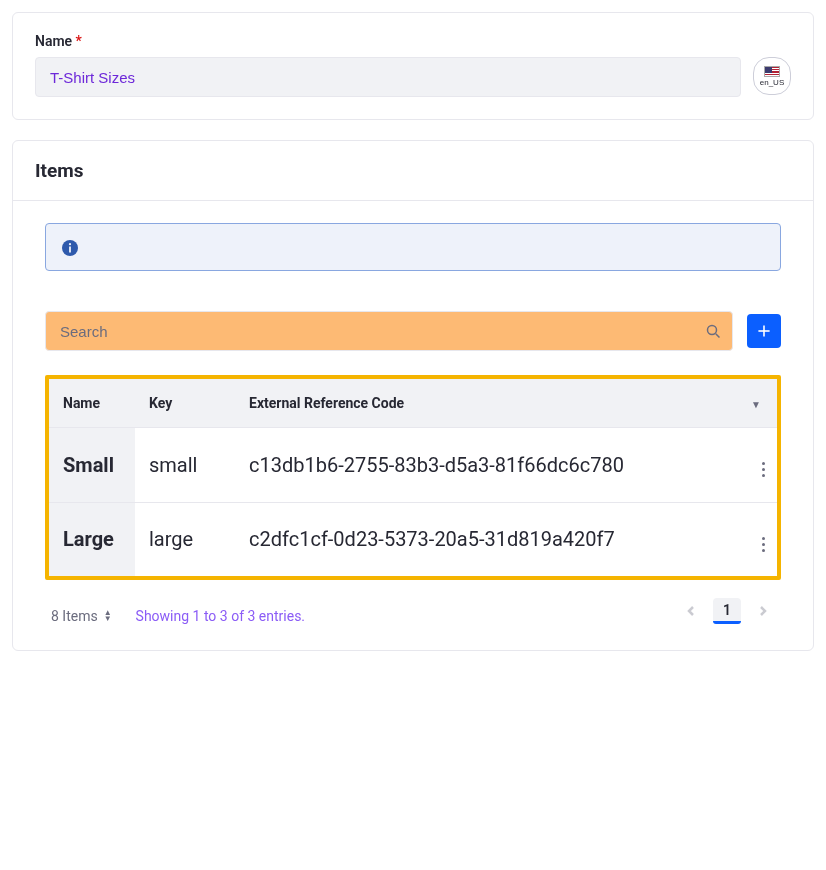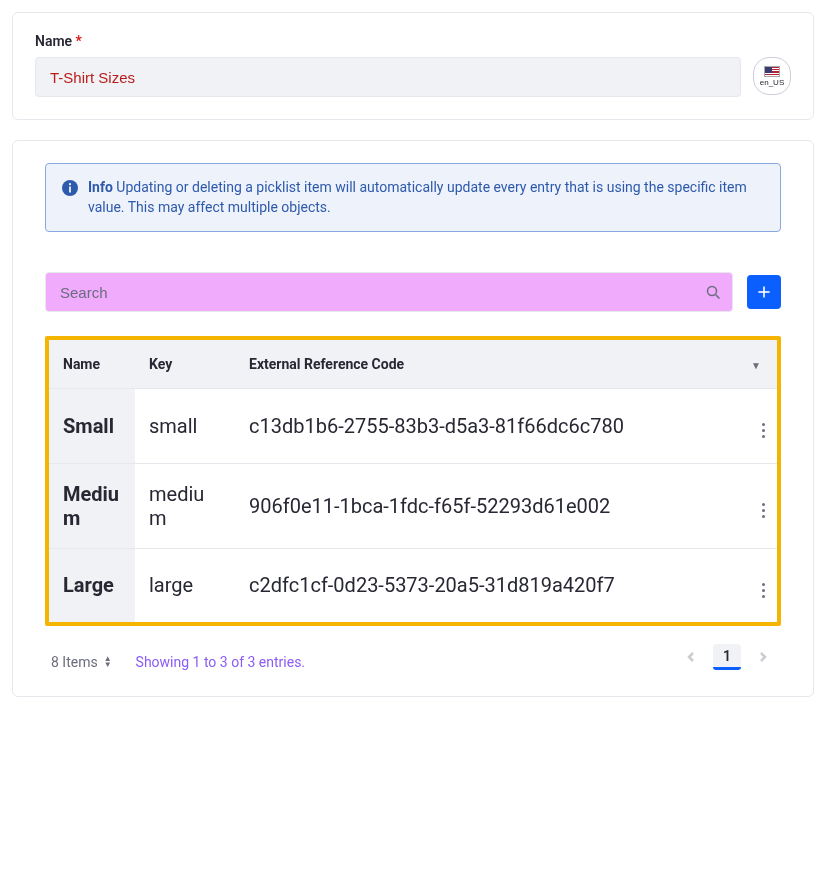--- a/index.html
+++ b/index.html
@@ -55,21 +55,21 @@
 
     .input-row { display: flex; gap: 12px; align-items: stretch; }
 
     .form-input {
       width: 100%;
       border: 1px solid #e7e7ed;
       border-radius: 4px;
       background: #f1f2f5;
       padding: 9px 14px;
       font-size: 15px;
-      color: #b91c1c;
+      color: #6d28d9;
       height: 40px;
     }
 
     .input-row .form-input { flex: 1; }
 
     .locale-btn {
       border: 1px solid #cdced9;
       border-radius: 16px;
       background: #fff;
       width: 38px;
@@ -144,21 +144,21 @@
 
     .search-wrap{
       flex:1;
       position:relative;
     }
     .search-input{
       width:100%;
       height:40px;
       border:1px solid #e7e7ed;
       border-radius:4px;
-      background:#f0abfc;
+      background:#fdba74;
       padding:8px 40px 8px 14px;
       font-size:15px;
       color:#272833;
     }
     .search-input::placeholder{ color:#6b6c7e; }
     .search-icon-btn{
       position:absolute;
       right:6px; top:50%; transform:translateY(-50%);
       width:28px;height:28px;
       border:none;background:transparent;cursor:pointer;
@@ -261,33 +261,32 @@
           <span>en_US</span>
         </button>
       </div>
     </div>
 
 
   </div>
 </div>
 
 <div class="card">
+  <div class="card-header">
+    <h3>Items</h3>
+  </div>
   <div class="items-body">
 
     <div class="alert-info">
       <span class="info-icon">
         <svg viewBox="0 0 16 16">
             <circle cx="8" cy="8" r="8"></circle>
             <rect x="7.1" y="6.5" width="1.8" height="6" fill="#eef2fa"></rect>
             <circle cx="8" cy="4.2" r="1.1" fill="#eef2fa"></circle>
           </svg>
-      </span>
-      <span>
-        <b>Info</b>
-        <span>Updating or deleting a picklist item will automatically update every entry that is using the specific item value. This may affect multiple objects.</span>
       </span>
     </div>
 
     <div class="toolbar">
       <div class="search-wrap">
         <input class="search-input" type="text" placeholder="Search" style="">
         <button class="search-icon-btn">
           <svg viewBox="0 0 20 20">
               <circle cx="8" cy="8" r="6"></circle>
               <line x1="13" y1="13" x2="18" y2="18"></line>
@@ -310,30 +309,20 @@
             <th class="col-key">Key</th>
             <th>External Reference Code</th>
             <th class="col-actions"><span class="caret">▼</span></th>
           </tr>
         </thead>
         <tbody>
           <tr>
             <td class="name-cell">Small</td>
             <td class="key-cell">small</td>
             <td>c13db1b6-2755-83b3-d5a3-81f66dc6c780</td>
-            <td class="action-cell"><button class="row-menu-btn">
-                  <span class="dot"></span>
-                  <span class="dot"></span>
-                  <span class="dot"></span>
-                </button></td>
-          </tr>
-          <tr>
-            <td class="name-cell">Medium</td>
-            <td class="key-cell">medium</td>
-            <td>906f0e11-1bca-1fdc-f65f-52293d61e002</td>
             <td class="action-cell"><button class="row-menu-btn">
                   <span class="dot"></span>
                   <span class="dot"></span>
                   <span class="dot"></span>
                 </button></td>
           </tr>
           <tr>
             <td class="name-cell">Large</td>
             <td class="key-cell">large</td>
             <td>c2dfc1cf-0d23-5373-20a5-31d819a420f7</td>

